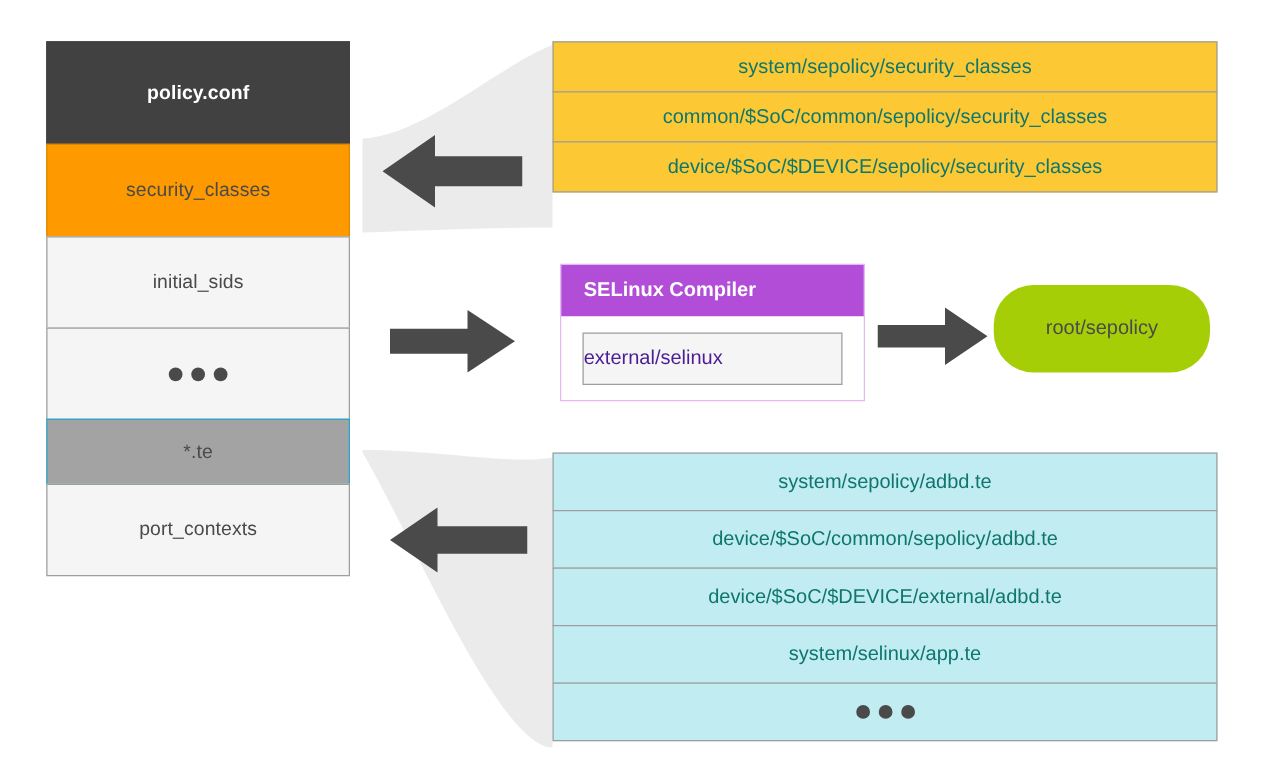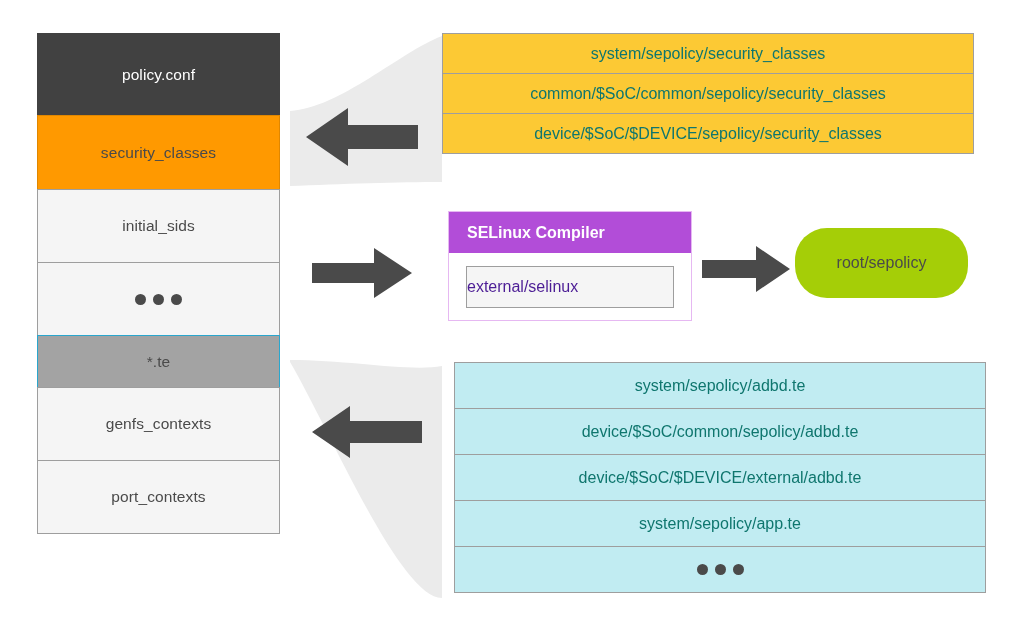--- a/index.html
+++ b/index.html
@@ -51,21 +51,21 @@
     font-size: 15.5px;
     color: #4a4a4a;
     background: #f5f5f5;
     letter-spacing: .1px;
   }
   .policy-cell:first-child { margin-top: 0; }
   .policy-cell.header {
     background: #414141;
     border-color: #414141;
     color: #ffffff;
-    font-weight: normal;
+    font-weight: bold;
     height: 83px;
   }
   .policy-cell.orange {
     background: #ff9900;
     border-color: #e08700;
     height: 75px;
   }
   .policy-cell.plain { height: 74px; align-items: center; }
   .policy-cell.cyan {
     background: #a3a3a3;
@@ -115,21 +115,20 @@
   #table-security-classes .table-row {
     background: #fcc934;
     border-color: #9e9e9e;
     height: 41px;
   }
 
   #table-te-files {
     left: 442px;
     top: 362px;
     width: 532px;
-    margin-left: 12px;
   }
   #table-te-files .table-row {
     background: #c1ecf2;
     border-color: #9e9e9e;
     height: 47px;
   }
 
   
   #compiler-card {
     position: absolute;
@@ -236,23 +235,20 @@
           <i></i>
           <i></i>
           <i></i>
         </span>
     </div>
 
     <div class="policy-cell cyan">
       <span>*.te</span>
     </div>
 
-    <div class="policy-cell plain">
-      <span>genfs_contexts</span>
-    </div>
 
     <div class="policy-cell plain">
       <span>port_contexts</span>
     </div>
   </div>
 
   <div class="table-block" id="table-security-classes">
     <div class="table-row">
       <span>system/sepolicy/security_classes</span>
     </div>
@@ -268,21 +264,21 @@
     <div class="table-row">
       <span>system/sepolicy/adbd.te</span>
     </div>
     <div class="table-row">
       <span>device/$SoC/common/sepolicy/adbd.te</span>
     </div>
     <div class="table-row">
       <span>device/$SoC/$DEVICE/external/adbd.te</span>
     </div>
     <div class="table-row">
-      <span>system/sepolicy/app.te</span>
+      <span>system/selinux/app.te</span>
     </div>
     <div class="table-row">
       <span class="dots">
           <i></i>
           <i></i>
           <i></i>
         </span>
     </div>
   </div>
 

